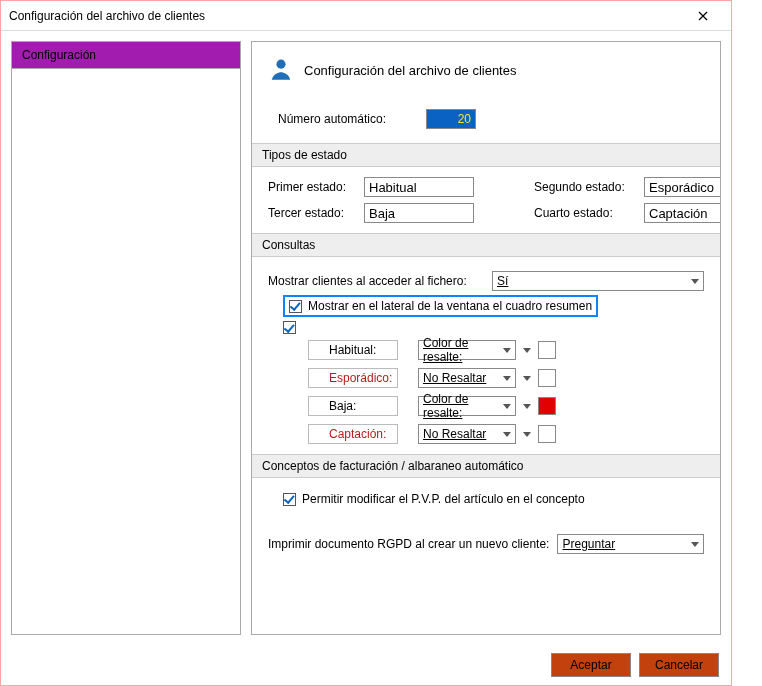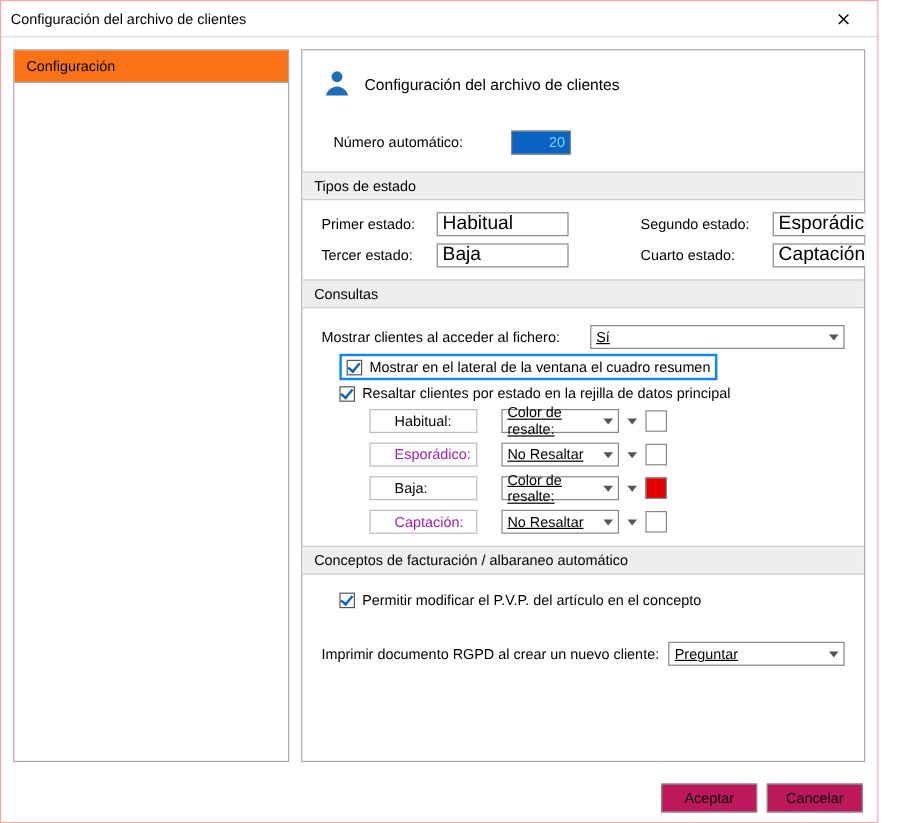--- a/index.html
+++ b/index.html
@@ -3,44 +3,44 @@
 <meta charset="utf-8">
 <style>
   * { box-sizing: border-box; font-family: "Segoe UI", Tahoma, sans-serif; font-size: 12px; }
   body { margin: 0; background: #fff; color: #000; }
   .window { width: 732px; height: 686px; border: 1px solid #fca5a5; position: relative; display: flex; flex-direction: column; }
   .titlebar { height: 30px; display: flex; align-items: center; padding: 0 8px; border-bottom: 1px solid #ddd; }
   .titlebar .title { flex: 1; font-size: 12px; }
   .titlebar .close { width: 40px; height: 28px; display: flex; align-items: center; justify-content: center; cursor: pointer; }
   .body { flex: 1; display: flex; padding: 10px; gap: 10px; overflow: hidden; }
   .sidepanel { width: 230px; border: 1px solid #aaa; background: #fff; }
-  .sidepanel .tab { background: #f97316; border-bottom: 1px solid #aaa; padding: 6px 10px; font-size: 12px; }
+  .sidepanel .tab { background: #a21caf; border-bottom: 1px solid #aaa; padding: 6px 10px; font-size: 12px; }
   .mainpanel { flex: 1; border: 1px solid #aaa; display: flex; flex-direction: column; overflow-y: auto; padding: 0; }
   .mainheader { display: flex; align-items: center; gap: 10px; padding: 14px 16px 10px 16px; }
   .usericon svg { width: 26px; height: 26px; }
   .section-head { background: #eee; border-top: 1px solid #ccc; border-bottom: 1px solid #ccc; padding: 4px 10px; font-size: 12px; }
   .section-body { padding: 10px 16px; font-size: 12px; }
   .row { display: flex; align-items: center; gap: 8px; margin: 4px 0; }
   .lbl { }
-  input[type=text].field { border: 1px solid #888; height: 20px; padding: 0 4px; font-size: 16px; background: #fff; }
+  input[type=text].field { border: 1px solid #888; height: 20px; padding: 0 4px; font-size: 13px; background: #fff; }
   .numfield { width: 50px; text-align: right; border: 1px solid #888; height: 20px; padding: 0 4px; background: #fff; }
-  .numfield.selected { background: #0a63c2; color: #7dd3fc; }
+  .numfield.selected { background: #0a63c2; color: #fde047; }
   .state-grid { display: grid; grid-template-columns: 96px 110px 60px 110px 110px; row-gap: 6px; align-items: center; }
   .select { border: 1px solid #888; height: 20px; display: flex; align-items: center; justify-content: space-between; padding: 0 4px; background: #fff; cursor: pointer; text-decoration: underline; }
   .caret { width: 0; height: 0; border-left: 4px solid transparent; border-right: 4px solid transparent; border-top: 5px solid #555; }
   .checkrow { display: flex; align-items: center; gap: 6px; margin: 4px 0; padding-left: 15px; }
   .chk { width: 13px; height: 13px; border: 1px solid #555; display: inline-flex; align-items: center; justify-content: center; background: #fff; cursor: pointer; }
   .chk.checked::after { content: ""; width: 8px; height: 4px; border-left: 2px solid #0a63c2; border-bottom: 2px solid #0a63c2; transform: rotate(-50deg) translate(0px,-1px); }
   .highlight-box { border: 2px solid #0a84ff; padding: 2px 4px; display: inline-flex; align-items: center; gap: 6px; }
   .resalte-grid { display: grid; grid-template-columns: 40px 90px 20px 98px 22px 22px; row-gap: 8px; align-items: center; margin-top: 6px; }
   .rolabel { border: 1px solid #bbb; height: 20px; display: flex; align-items: center; padding: 0 20px; font-size: 12px; }
-  .rolabel.disabled { color: #a21caf; }
+  .rolabel.disabled { color: #b91c1c; }
   .swatch { width: 18px; height: 18px; border: 1px solid #888; }
   .footer { display: flex; justify-content: flex-end; gap: 8px; padding: 8px 12px; }
-  .btn { min-width: 80px; height: 24px; border: 1px solid #888; background: #be185d; display: flex; align-items: center; justify-content: center; cursor: pointer; padding: 0 14px; font-size: 12px; }
+  .btn { min-width: 80px; height: 24px; border: 1px solid #888; background: #c2410c; display: flex; align-items: center; justify-content: center; cursor: pointer; padding: 0 14px; font-size: 12px; }
 </style>
 </head>
 <body>
 
 <div class="window">
   <div class="titlebar">
     <div class="title">Configuración del archivo de clientes</div>
     <div class="close">
       <svg width="10" height="10" viewBox="0 0 10 10">
           <path d="M1 1 L9 9 M9 1 L1 9" stroke="#000" stroke-width="1.2"></path>
@@ -99,21 +99,20 @@
           </div>
         </div>
         <div class="checkrow">
           <span class="highlight-box">
             <span class="chk checked"></span>
             <span>Mostrar en el lateral de la ventana el cuadro resumen</span>
           </span>
         </div>
         <div class="checkrow">
           <span class="chk checked"></span>
-          <span>Resaltar clientes por estado en la rejilla de datos principal</span>
         </div>
 
         <div class="resalte-grid">
           <span></span>
           <div class="rolabel">Habitual:</div>
           <span></span>
           <div class="select">
               <span>Color de resalte:</span>
               <span class="caret"></span>
             </div>

